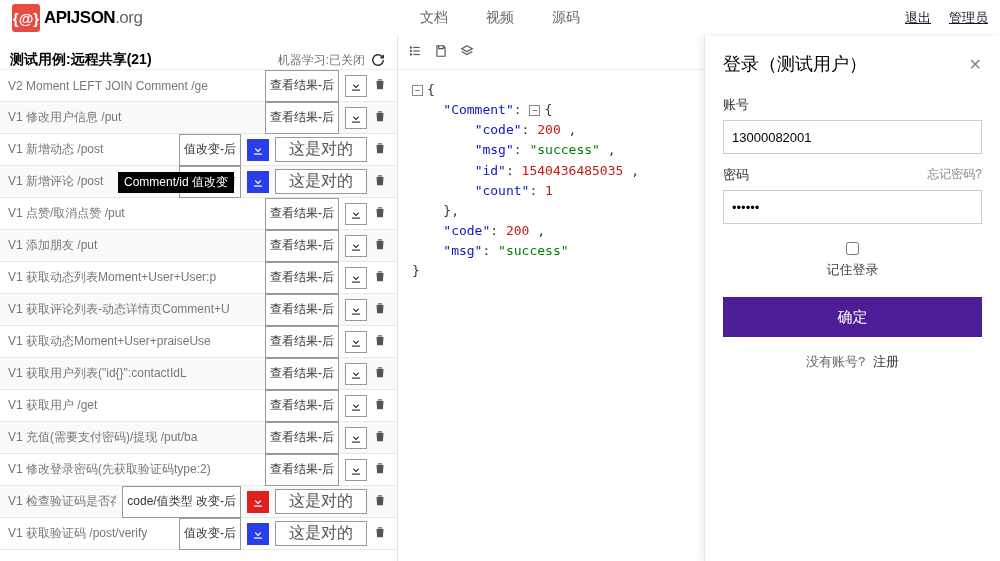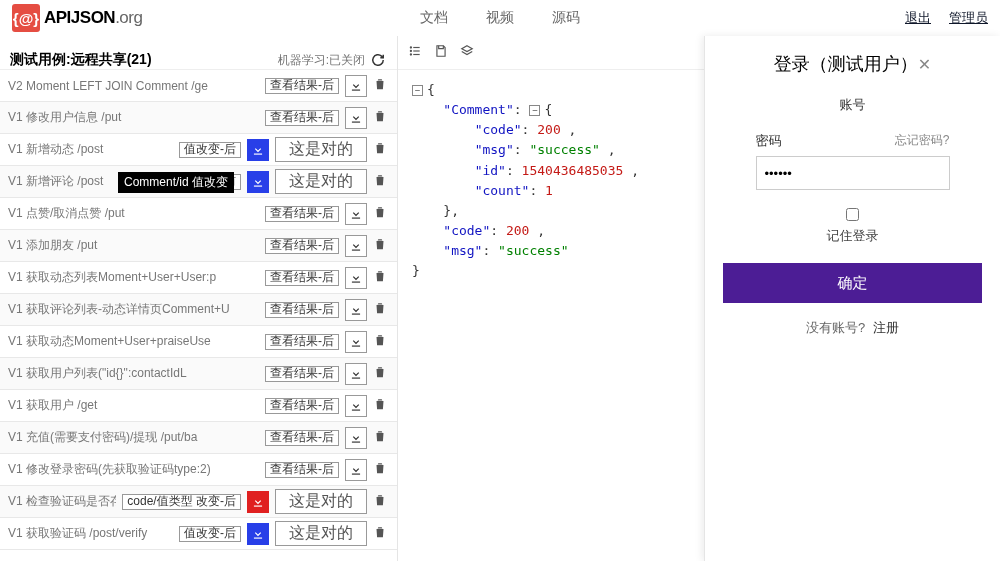--- a/index.html
+++ b/index.html
@@ -19,21 +19,21 @@
     
     .left { width: 398px; border-right: 1px solid #e5e5e5; display: flex; flex-direction: column; }
     .left-header { height: 34px; display: flex; align-items: flex-end; padding: 0 10px; border-bottom: 1px solid #eee; font-weight:700; font-size:14px;}
     .left-header-title { flex: 1; }
     .left-header-right { display:flex; align-items:center; gap:6px; color:#777; font-size:12px; font-weight:400;}
     .left-header-right .refresh-icon { width:16px; height:16px; cursor:pointer; color:#333;}
     .test-list { flex:1; overflow-y:auto; }
     .test-row { height: 32px; display:flex; align-items:center; padding: 0 8px; border-bottom: 1px solid #e8e8e8; gap:6px; color:#555; font-size:12px; position:relative;}
     .test-row:nth-child(even){ background:#fafafa;}
     .test-row-label { flex:1; white-space:nowrap; overflow:hidden; color:#777;}
-    .badge-btn { background:#fff; border:1px solid #999; height:16px; padding:0 4px; font-size:12px; display:flex; align-items:center; cursor:pointer; color:#333;}
+    .badge-btn { background:#fff; border:1px solid #999; height:32px; padding:0 4px; font-size:12px; display:flex; align-items:center; cursor:pointer; color:#333;}
     .square-btn { width:22px; height:22px; display:flex; align-items:center; justify-content:center; border:1px solid #999; cursor:pointer; }
     .square-btn.blue { background:#283fe8; color:#fff; border-color:#283fe8;}
     .square-btn.red { background:#e02020; color:#fff; border-color:#e02020;}
     .square-btn.plain { background:#fff; color:#333;}
     .pill { background:#fff; border:1px solid #999; padding:0 13px; height:25px; display:flex; align-items:center; font-size:16px;}
     .trash-btn { margin-left:auto; cursor:pointer; width:16px;}
     .floating-tooltip { position:absolute; left:118px; top:6px; background:#000; color:#fff; font-size:12px; padding:2px 6px; white-space:nowrap;}
     
     .center { flex:1; display:flex; flex-direction:column; position:relative;}
     .center-toolbar { height:34px; display:flex; align-items:center; padding:0 10px; gap:12px; color:#555; border-bottom:1px solid #eee;}
@@ -41,21 +41,21 @@
     .center-toolbar-right { margin-left:auto; display:flex; align-items:center; gap:6px;}
     .tiny-btn { width:18px; height:18px; border:1px solid #ccc; background:#f2f2f2; display:flex; align-items:center; justify-content:center; cursor:pointer; font-size:12px; color:#555;}
     .tab-text { color:#e54d42; font-size:13px;}
     .json-area { padding: 10px 14px; font-family: Consolas, Monaco, monospace; font-size:13px; line-height:1.55; white-space:pre; color:#333;}
     .json-area .k { color:#1114c2; }
     .json-area .s { color:#008000; }
     .json-area .n { color:#c41a16; }
     .json-area .p { color:#333; }
     .json-area .tog { display:inline-block; width:11px; height:11px; border:1px solid #888; text-align:center; line-height:9px; font-size:9px; color:#555; cursor:pointer; vertical-align:middle; margin-right:4px;}
     
-    .login-panel { position:absolute; top:0; right:0; width:296px; height:100%; background:#fff; border-left:1px solid #e5e5e5; box-shadow:-2px 0 8px rgba(0,0,0,0.08); padding:16px 18px; display:flex; flex-direction:column;align-items:center;}
+    .login-panel { position:absolute; top:0; right:0; width:296px; height:100%; background:#fff; border-left:1px solid #e5e5e5; box-shadow:-2px 0 8px rgba(0,0,0,0.08); padding:16px 18px; display:flex; flex-direction:column;}
     .login-head { display:flex; align-items:center; margin-bottom:20px;}
     .login-head h2 { font-size:18px; font-weight:400; flex:1;}
     .close-btn { cursor:pointer; color:#888; font-size:16px;}
     .field-row { margin-bottom:12px;}
     .field-row .lbl { font-size:13px; color:#333; margin-bottom:6px; display:flex; justify-content:space-between;}
     .field-row .forgot { color:#888; font-size:12px; cursor:pointer;}
     .field-row input[type=text], .field-row input[type=password] { width:100%; height:34px; border:1px solid #ccc; padding:0 8px; font-size:13px; outline:none;}
     .remember { display:flex; align-items:center; gap:6px; font-size:13px; color:#444; margin:6px 0 18px;flex-direction:column;}
     .remember input { cursor:pointer;}
     .submit-btn { width:100%; height:40px; background:#4c1d95; color:#fff; border:none; font-size:15px; cursor:pointer;}
@@ -342,20 +342,21 @@
 
     <div class="login-panel">
       <div class="login-head">
         <h2>登录（测试用户）</h2>
         <span class="close-btn">✕</span>
       </div>
       <div class="field-row">
         <div class="lbl">
             <span>账号</span>
           </div>
+        <input type="text" value="13000082001" style="">
       </div>
       <div class="field-row">
         <div class="lbl">
           <span>密码</span>
           <span class="forgot">忘记密码?</span>
         </div>
         <input type="text" value="••••••" style="">
       </div>
       <label class="remember">
         <input type="checkbox" style="">

